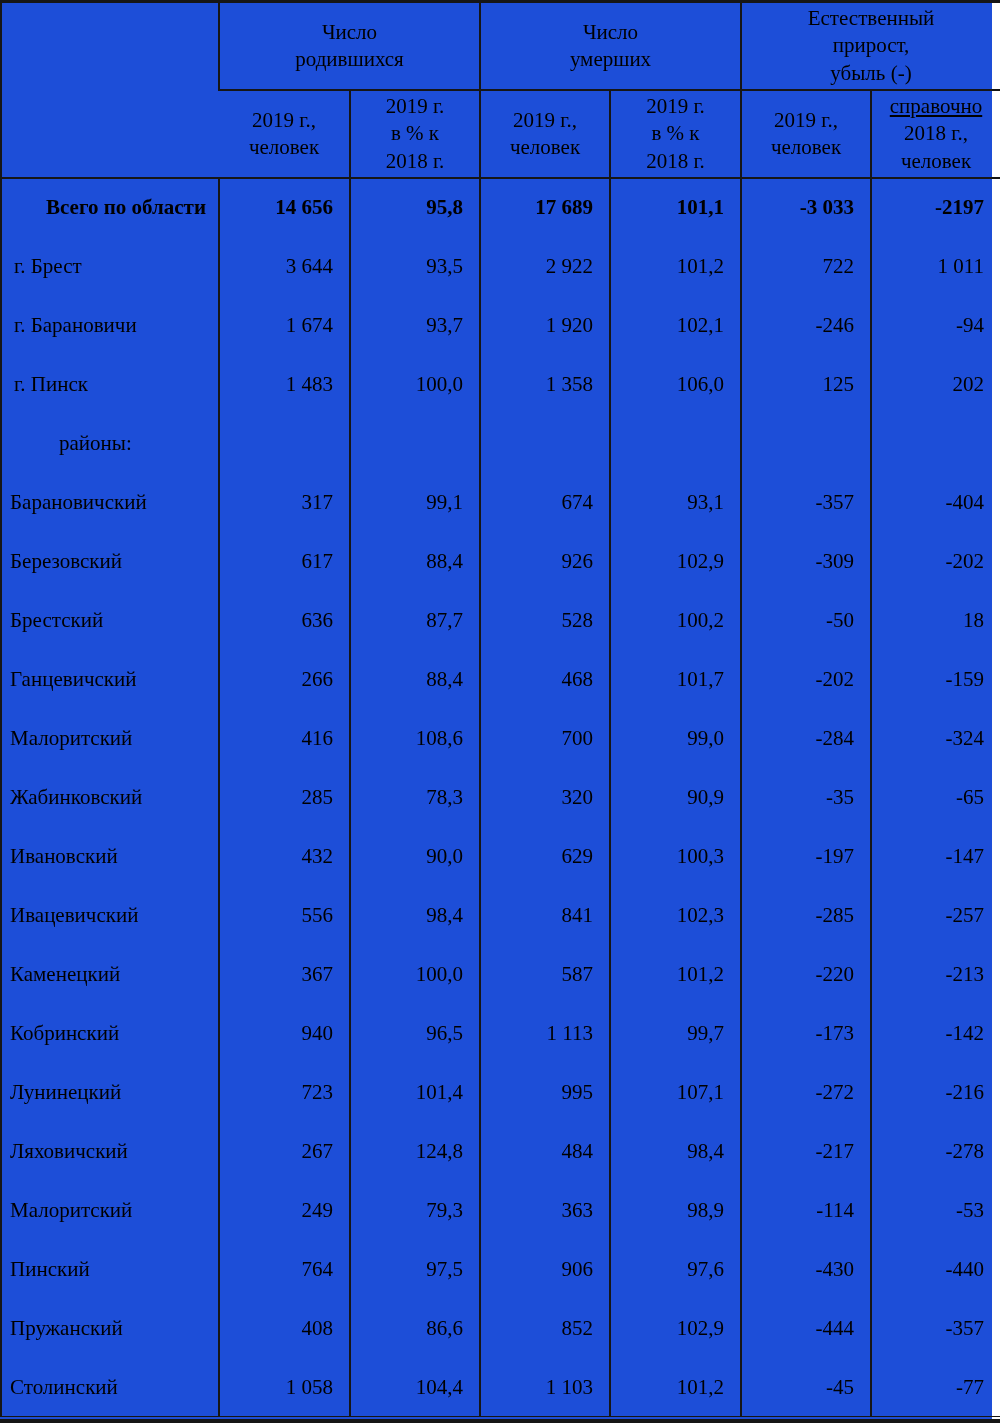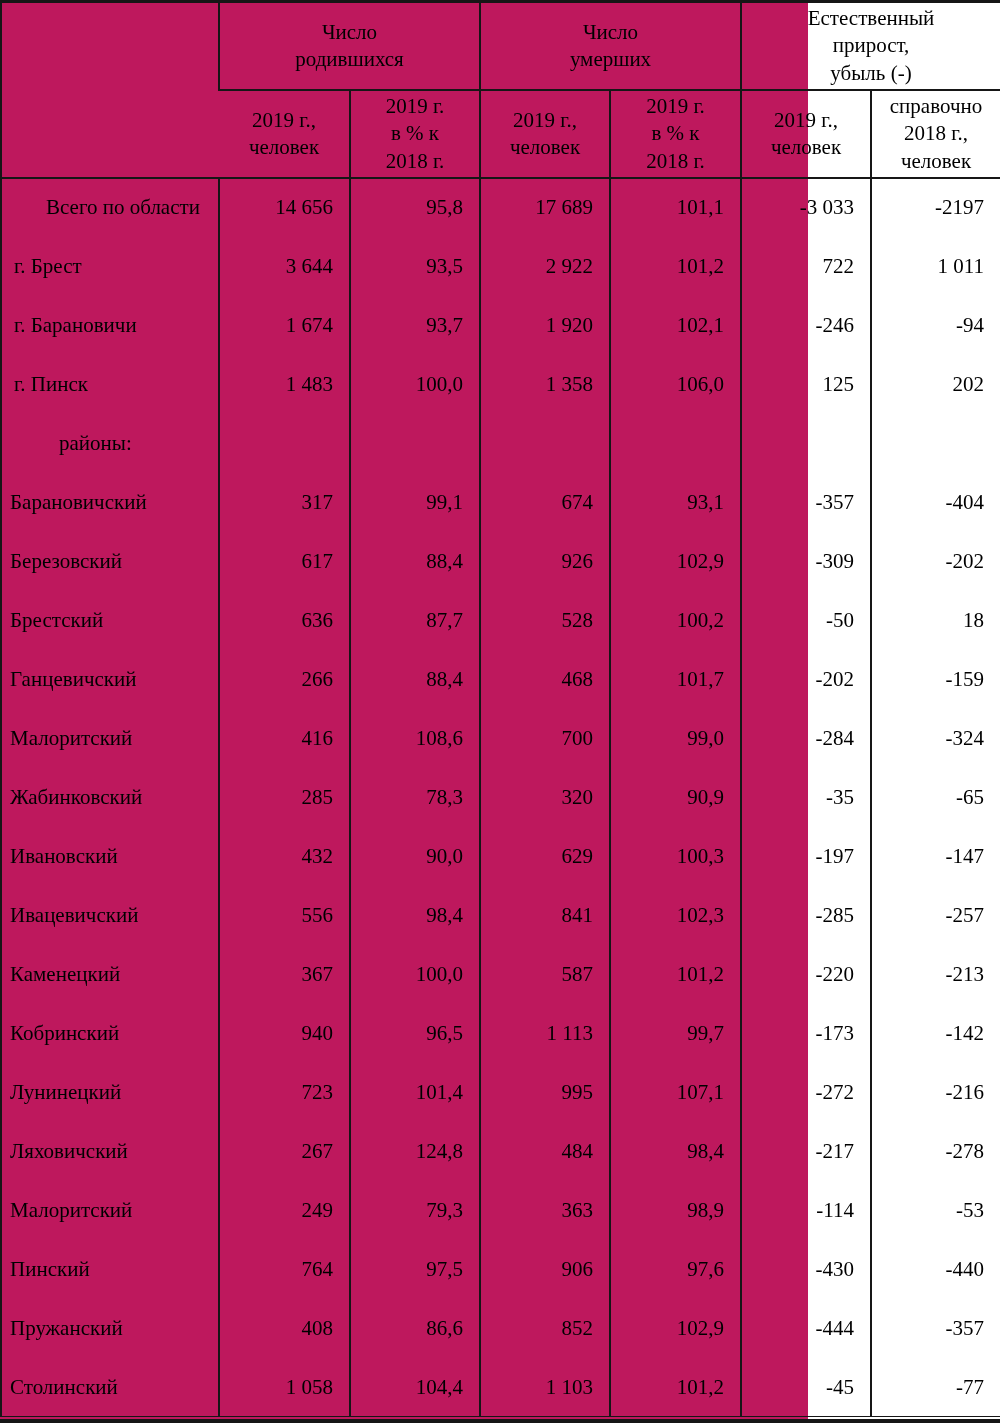--- a/index.html
+++ b/index.html
@@ -1,20 +1,20 @@
 <!DOCTYPE html>
 <html lang="ru"><head>
 <meta charset="utf-8">
 <style>
   html, body { margin: 0; padding: 0; background: #ffffff; }
   .page {
-    width: 808px;
+    width: 992px;
     height: 1423px;
     box-sizing: border-box;
-    background: #be185d;
+    background: #1d4ed8;
     color: #000000;
     font-family: "Liberation Serif", "DejaVu Serif", serif;
   }
   .table-wrap {
     width: 1000px;
     box-sizing: border-box;
     border-bottom: 4px solid #161616;
     padding-bottom: 2px;
   }
   table.stat {
@@ -55,22 +55,22 @@
   }
   td.num {
     text-align: right;
     font-size: 21px;
     vertical-align: middle;
     padding-right: 16px;
   }
   .indent-0 { padding-left: 8px; }
   .indent-1 { padding-left: 12px; }
   .indent-2 { padding-left: 57px; }
-  tr.bold td { font-weight: normal; padding-left: 44px; }
-  .underline { }
+  tr.bold td { font-weight: bold; padding-left: 44px; }
+  .underline { text-decoration: underline; }
 </style>
 </head>
 <body>
 
 <div class="page">
   <div class="table-wrap">
     <table class="stat">
       <colgroup>
         <col style="width:218px">
         <col style="width:131px">

